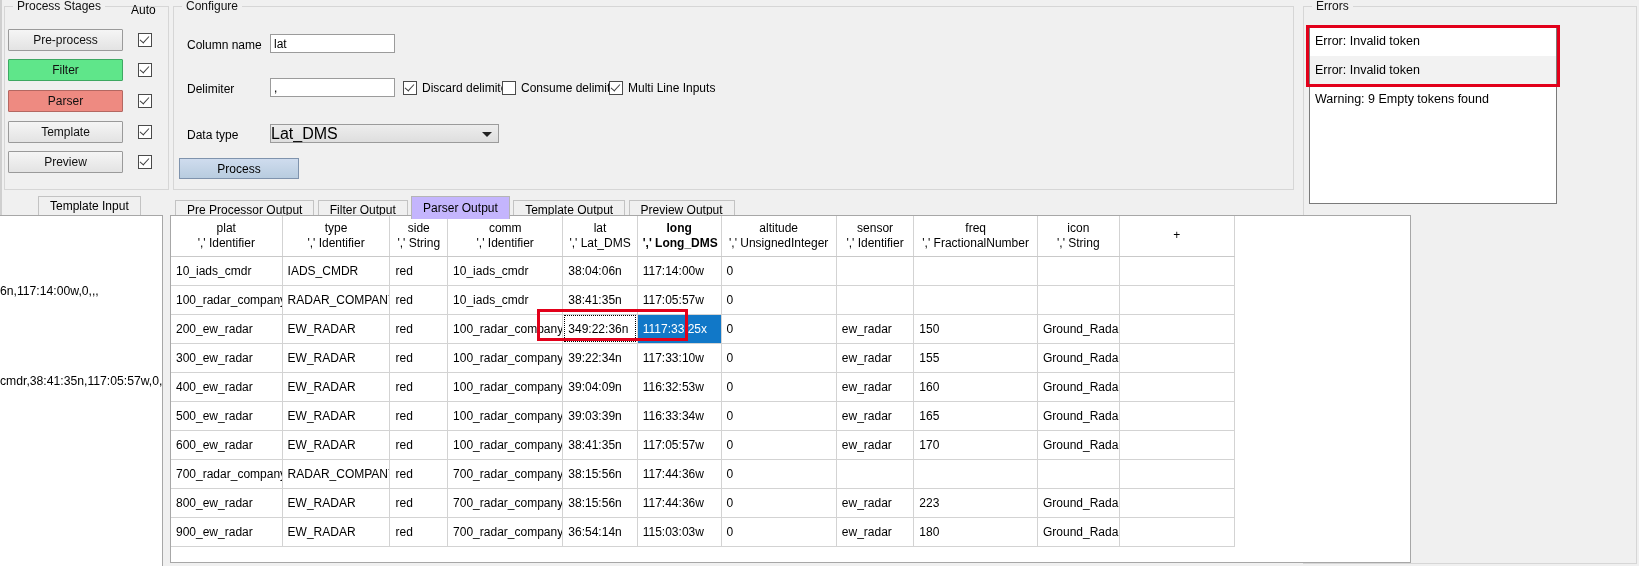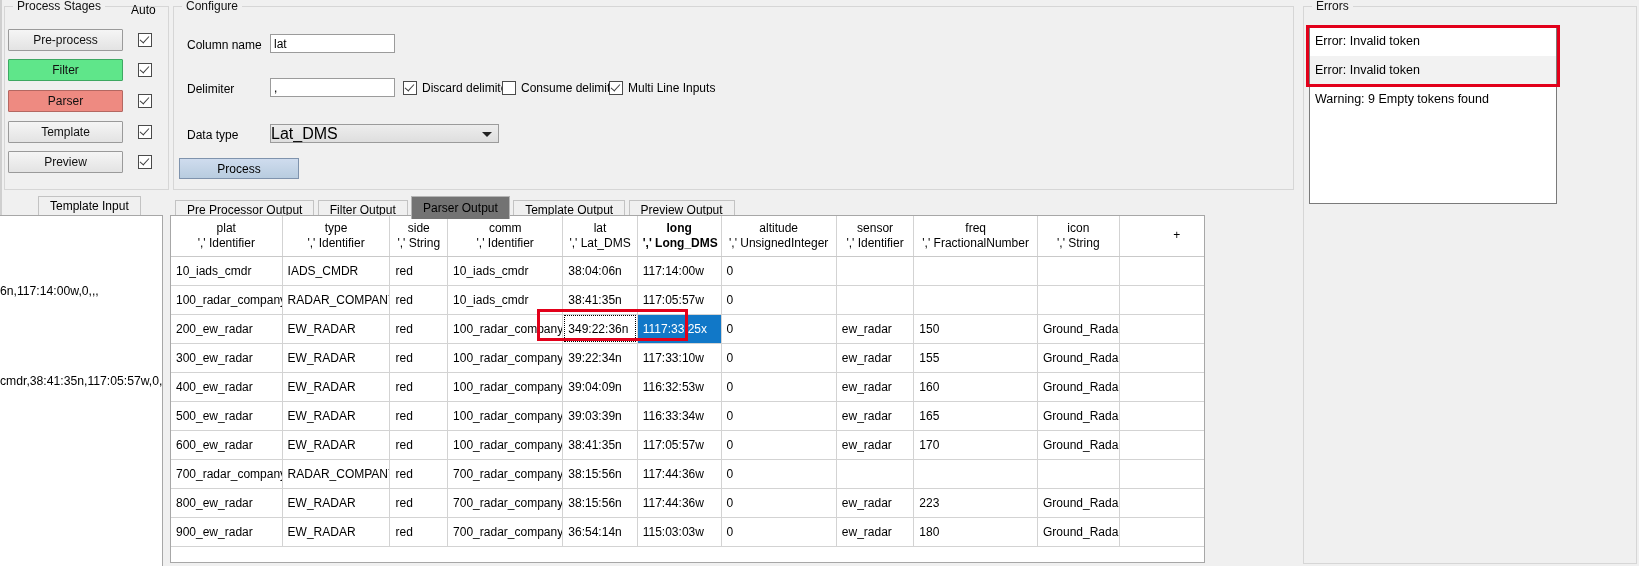--- a/index.html
+++ b/index.html
@@ -169,21 +169,21 @@
     padding: 0 11px;
     border: 1px solid #c3c3c3;
     border-bottom: none;
     background: #f0f0f0;
     font-size: 12px;
     box-sizing: border-box;
     vertical-align: bottom;
     cursor: default;
   }
   .tab.active {
-    background: #737373;
+    background: #c4b5fd;
     height: 23px;
     line-height: 22px;
     border-color: #b5b5b5;
     z-index: 3;
   }
 
   
   #left-tabstrip { left: 14px; top: 196px; margin-left: 24px; }
   #template-input-box {
     position: absolute;
@@ -200,21 +200,21 @@
     white-space: pre;
     padding-left: 0px;
   }
   #template-input-box .tline { height: 30px; }
 
   
   #out-tabstrip { left: 175px; top: 196px; }
   #grid-outer {
     position: absolute;
     left: 170px; top: 215px;
-    width: 1035px; height: 348px;
+    width: 1241px; height: 348px;
     border: 1px solid #a7a7a7;
     background: #fff;
     box-sizing: border-box;
     overflow: hidden;
   }
   table.grid {
     border-collapse: collapse;
     table-layout: fixed;
     font-size: 12px;
     width: 1064px;

